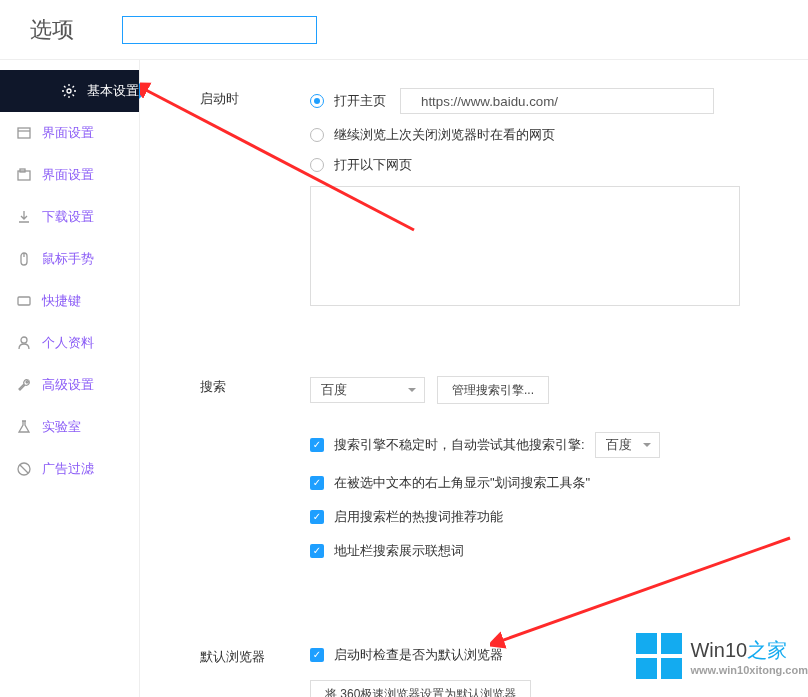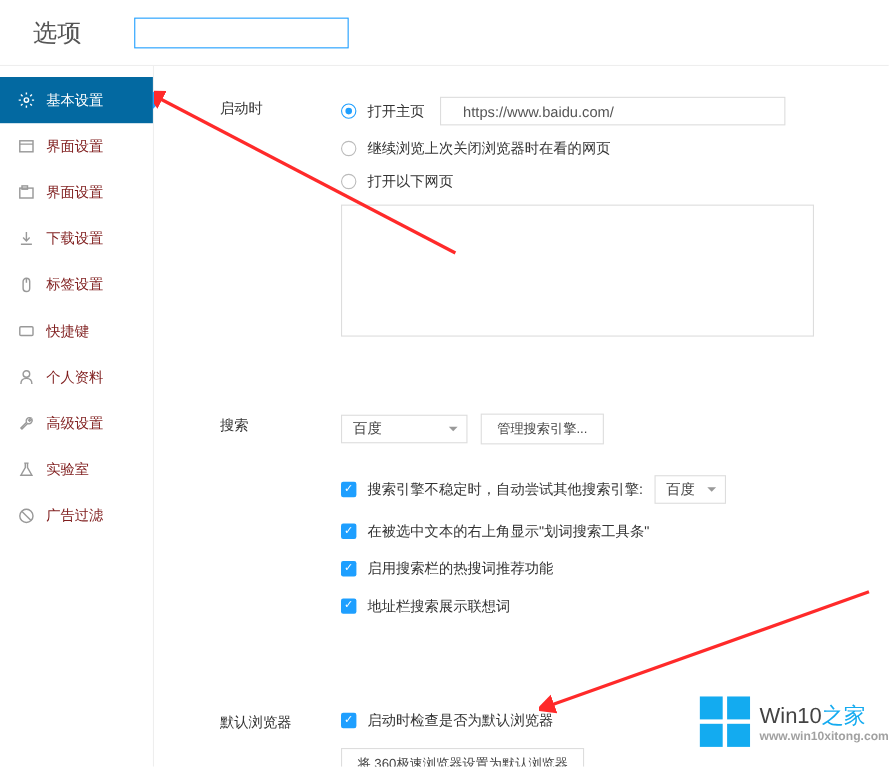--- a/index.html
+++ b/index.html
@@ -4,22 +4,22 @@
 <style>
 * { margin: 0; padding: 0; box-sizing: border-box; }
 body { font-family: "Microsoft YaHei", Arial, sans-serif; font-size: 13px; color: #333; background: #fff; width: 808px; height: 697px; position: relative; overflow: hidden; }
 
 .header { display: flex; align-items: center; height: 60px; border-bottom: 1px solid #eee; }
 .title { font-size: 22px; color: #555; padding: 0 30px; font-weight: normal; }
 .search-box { width: 195px; height: 28px; border: 1px solid #1e9fff; margin-left: 18px; padding: 0 6px; outline: none; background: #fff; }
 
 .container { display: flex; height: calc(100% - 60px); }
 .sidebar { width: 140px; border-right: 1px solid #eee; padding-top: 10px; }
-.sidebar-item { height: 42px; display: flex; align-items: center; padding-left: 16px; color: #7f1d1d; cursor: pointer; font-size: 13px; position: relative; }
-.sidebar-item.active { background: #0369a1; color: #fff; }
+.sidebar-item { height: 42px; display: flex; align-items: center; padding-left: 16px; color: #8b5cf6; cursor: pointer; font-size: 13px; position: relative; }
+.sidebar-item.active { background: #0f172a; color: #fff; justify-content: flex-end; }
 .sidebar-item.active::after { content: ""; position: absolute; right: -8px; top: 50%; transform: translateY(-50%); border-left: 8px solid #1e9fff; border-top: 8px solid transparent; border-bottom: 8px solid transparent; }
 .sidebar-item .icon { width: 16px; height: 16px; margin-right: 10px; display: inline-flex; align-items: center; justify-content: center; }
 .sidebar-item svg { stroke: #999; fill: none; stroke-width: 1.3; }
 .sidebar-item.active svg { stroke: #fff; }
 
 .content { flex: 1; padding: 28px 0 0 60px; position: relative; overflow: hidden; }
 .section { display: flex; margin-bottom: 70px; }
 .section-label { width: 110px; color: #333; font-size: 13px; padding-top: 2px; }
 .section-body { flex: 1; }
 
@@ -98,21 +98,21 @@
         </span>
       <span>下载设置</span>
     </div>
     <div class="sidebar-item">
       <span class="icon">
           <svg viewBox="0 0 16 16">
             <rect x="5" y="2" width="6" height="12" rx="3"></rect>
             <line x1="8" y1="2" x2="8" y2="6"></line>
           </svg>
         </span>
-      <span>标签设置</span>
+      <span>鼠标手势</span>
     </div>
     <div class="sidebar-item">
       <span class="icon">
           <svg viewBox="0 0 16 16">
             <rect x="2" y="4" width="12" height="8" rx="1"></rect>
             <line x1="5" y1="8" x2="5" y2="8"></line>
             <line x1="8" y1="8" x2="8" y2="8"></line>
             <line x1="11" y1="8" x2="11" y2="8"></line>
           </svg>
         </span>

